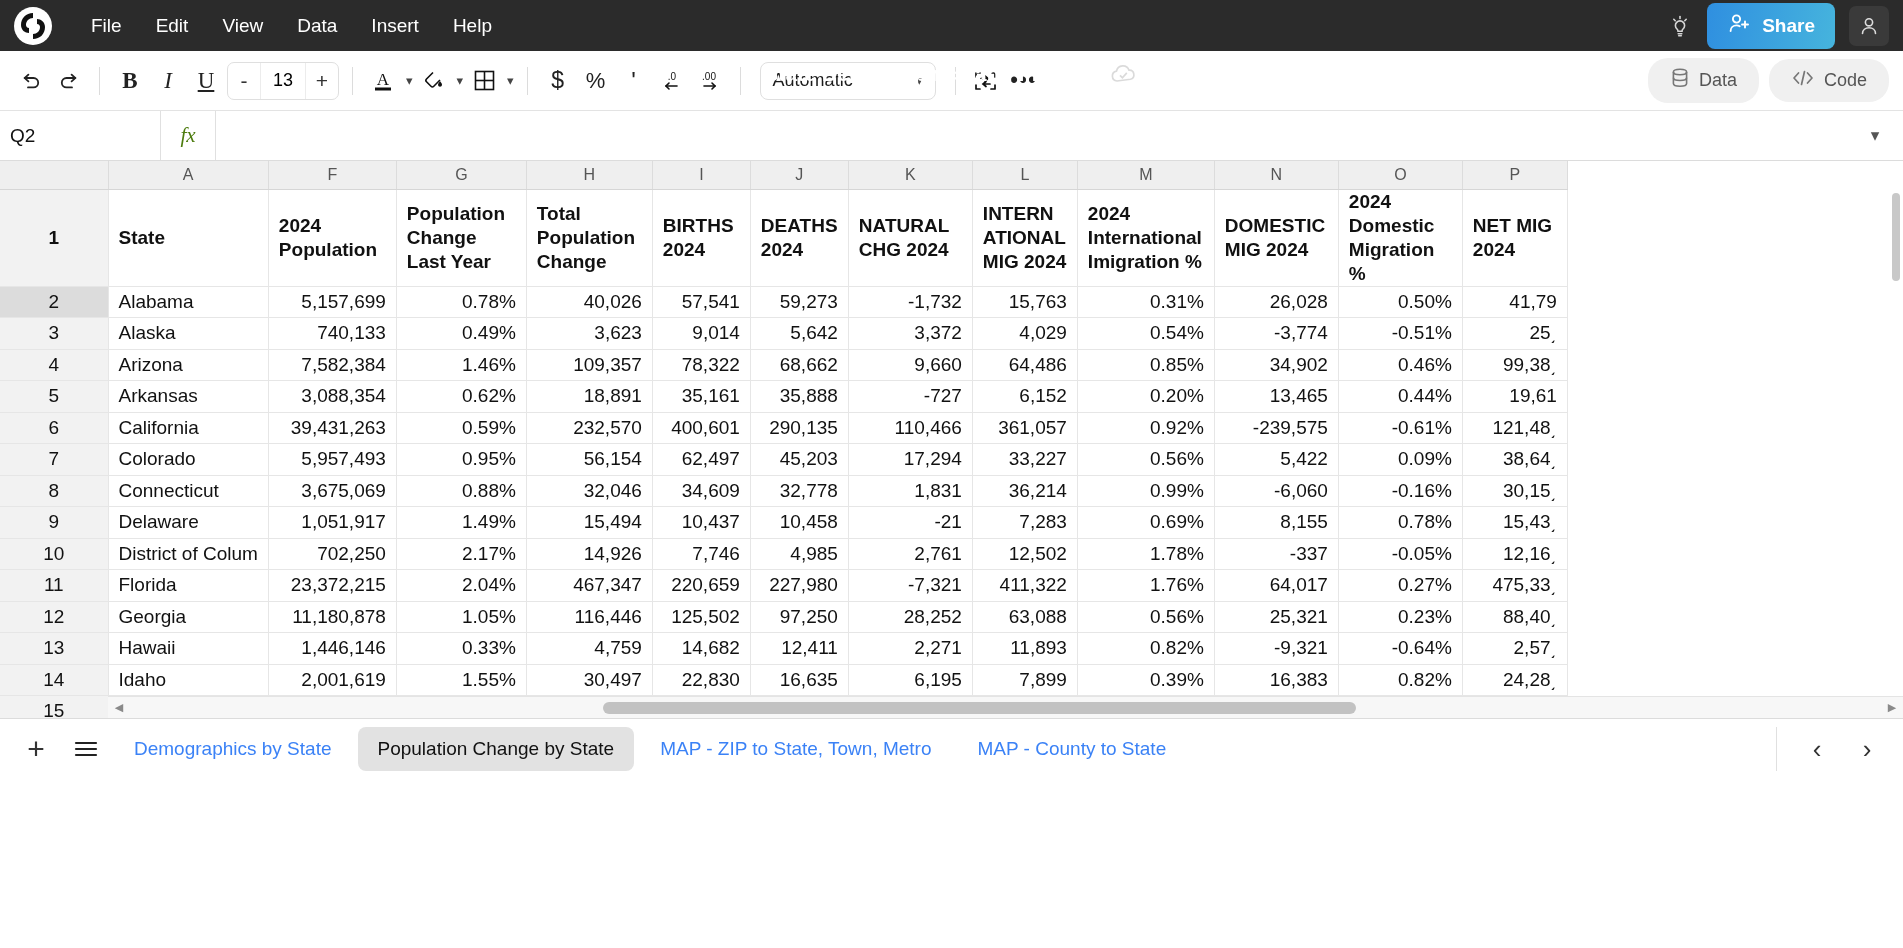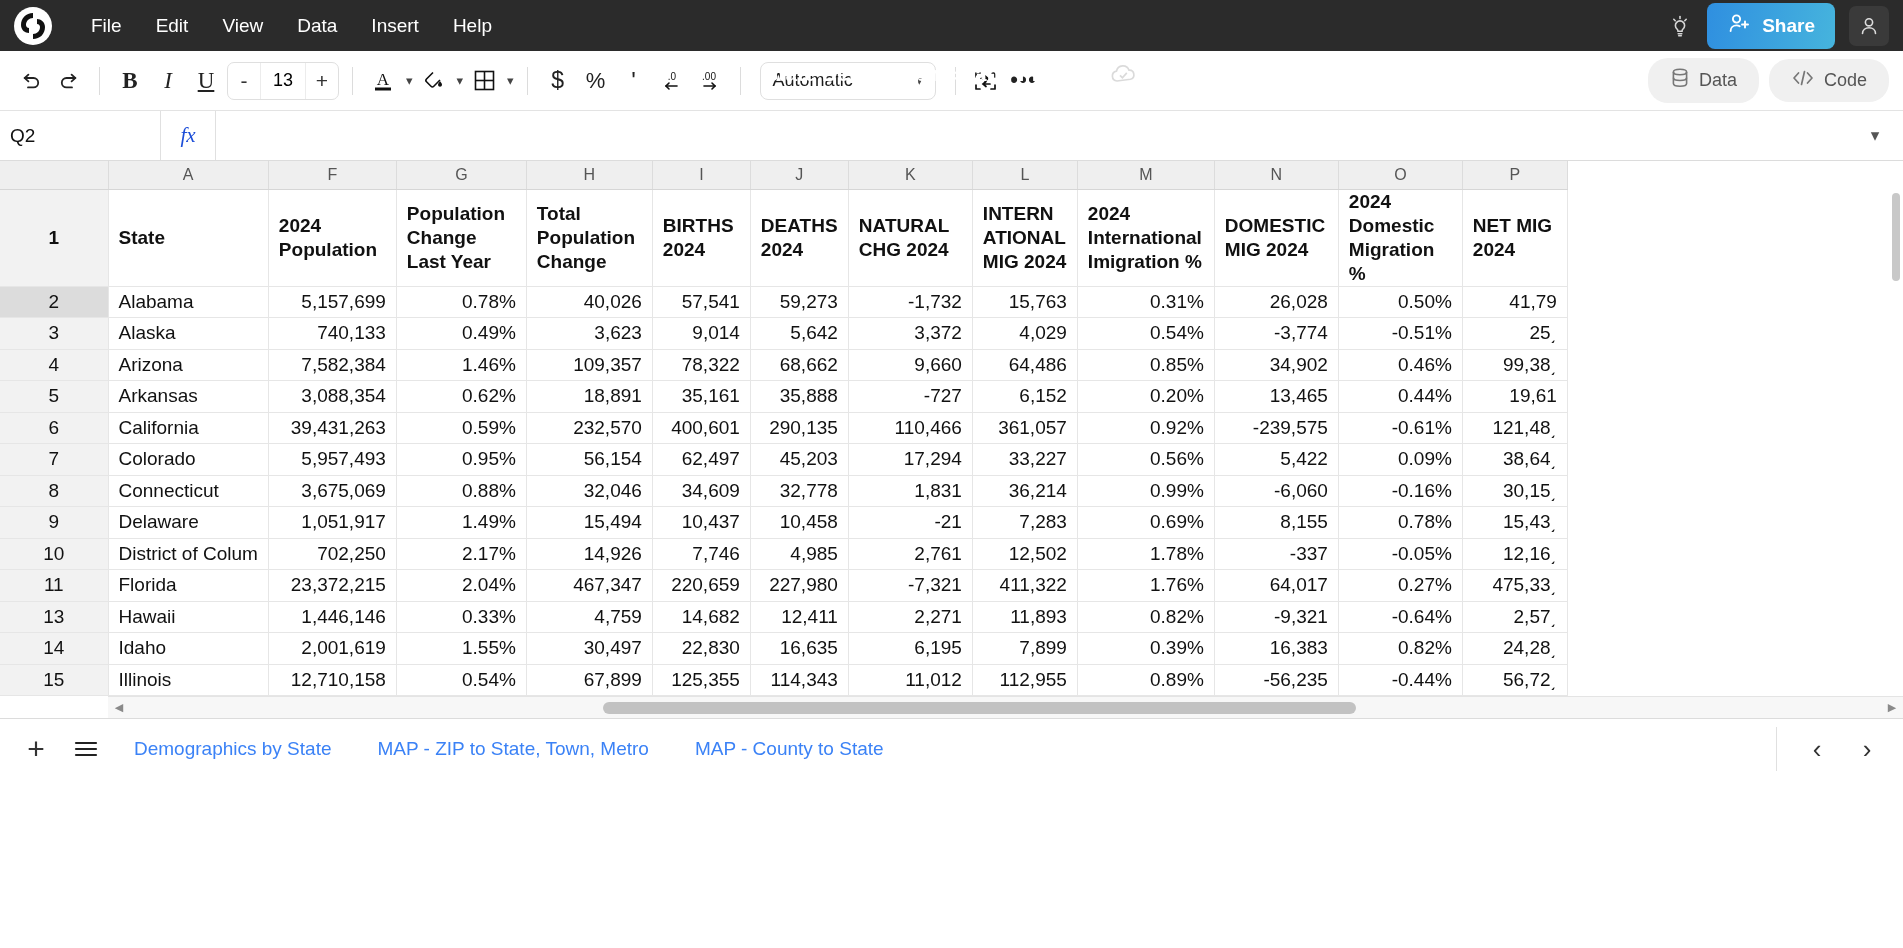--- a/index.html
+++ b/index.html
@@ -72,21 +72,21 @@
   }
 
   
   #formulabar{
     height:50px;display:flex;align-items:center;border-bottom:1px solid #dcdcdc;background:#fff;
   }
   #namebox{width:160px;padding-left:10px;font-size:19px;color:#111;}
   #fxwrap{
     width:56px;height:100%;display:flex;align-items:center;justify-content:center;
     border-left:1px solid #e0e0e0;border-right:1px solid #e0e0e0;
-    font-style:italic;font-size:21px;color:#1d4ed8;font-family:"Liberation Serif",serif;
+    font-style:italic;font-size:21px;color:#4d7c0f;font-family:"Liberation Serif",serif;
   }
   #formula-input{flex:1;height:100%;}
   #fb-caret{width:56px;display:flex;align-items:center;justify-content:center;color:#555;font-size:17px;}
 
   
   #gridwrap{ position:relative; height:557px; overflow:hidden; background:#fff;}
   table#grid{ border-collapse:collapse; table-layout:fixed; }
   #grid th,#grid td{
     border-right:1px solid #e6e6e6; border-bottom:1px solid #e6e6e6;
     font-size:19px; color:#111; padding:0 10px; overflow:hidden;
@@ -518,20 +518,35 @@
           <td class="num">220,659</td>
           <td class="num">227,980</td>
           <td class="num">-7,321</td>
           <td class="num">411,322</td>
           <td class="num">1.76%</td>
           <td class="num">64,017</td>
           <td class="num">0.27%</td>
           <td class="num">475,33͵</td>
         </tr>
         <tr class="datarow">
+          <td class="rownum">12</td>
+          <td class="txt">Georgia</td>
+          <td class="num">11,180,878</td>
+          <td class="num">1.05%</td>
+          <td class="num">116,446</td>
+          <td class="num">125,502</td>
+          <td class="num">97,250</td>
+          <td class="num">28,252</td>
+          <td class="num">63,088</td>
+          <td class="num">0.56%</td>
+          <td class="num">25,321</td>
+          <td class="num">0.23%</td>
+          <td class="num">88,40͵</td>
+        </tr>
+        <tr class="datarow">
           <td class="rownum">13</td>
           <td class="txt">Hawaii</td>
           <td class="num">1,446,146</td>
           <td class="num">0.33%</td>
           <td class="num">4,759</td>
           <td class="num">14,682</td>
           <td class="num">12,411</td>
           <td class="num">2,271</td>
           <td class="num">11,893</td>
           <td class="num">0.82%</td>
@@ -589,20 +604,21 @@
   <div id="add-sheet">+</div>
   <div id="all-sheets">
     <svg width="26" height="20" viewBox="0 0 26 20" stroke="#222" stroke-width="2.2" stroke-linecap="round">
       <path d="M3 4 h20"></path>
         <path d="M3 10 h20"></path>
         <path d="M3 16 h20"></path>
     </svg>
   </div>
   <div id="sheet-tabs" style="display: flex; align-items: center; gap: 6px;">
       <div class="sheet-tab">Demographics by State</div>
+      <div class="sheet-tab active">Population Change by State</div>
       <div class="sheet-tab">MAP - ZIP to State, Town, Metro</div>
       <div class="sheet-tab">MAP - County to State</div>
     </div>
   <div id="sheet-nav">
     <div class="nv">‹</div>
     <div class="nv">›</div>
   </div>
 </div>
 
 </body></html>

